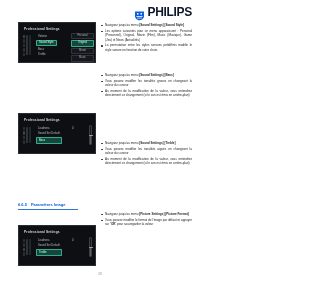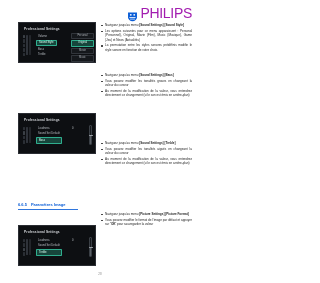--- a/index.html
+++ b/index.html
@@ -11,22 +11,22 @@
   .page{position:relative;width:200px;height:283px;}
 
   
   .brand{
     position:absolute;top:6px;right:8px;
     display:flex;align-items:center;gap:2px;
   }
   .brand-shield{width:11px;height:11px;flex:0 0 auto;}
   .brand-word{
     font-family:"Liberation Sans",sans-serif;
-    font-weight:normal;font-size:14px;letter-spacing:-0.3px;
-    color:#a21caf;line-height:1;
+    font-weight:bold;font-size:12px;letter-spacing:-0.3px;
+    color:#0f172a;line-height:1;
   }
 
   
   .block{position:absolute;}
 
   
   .osd{
     background:#0d0f12;
     border:0.5px solid #2a2d33;
     box-sizing:border-box;

